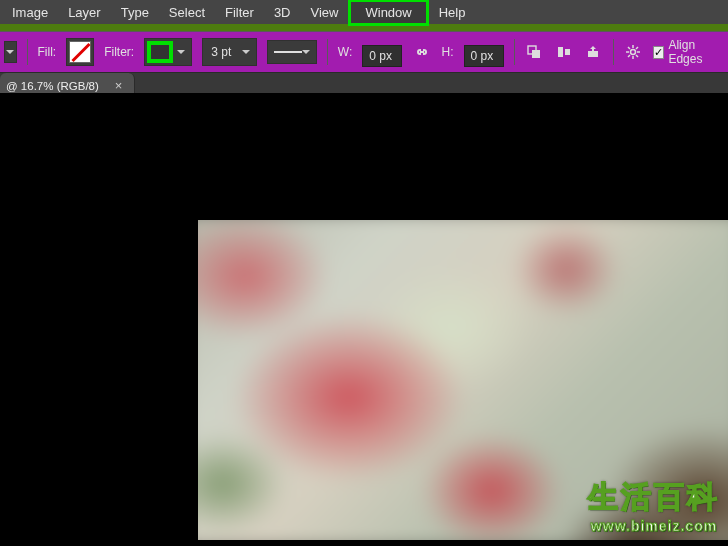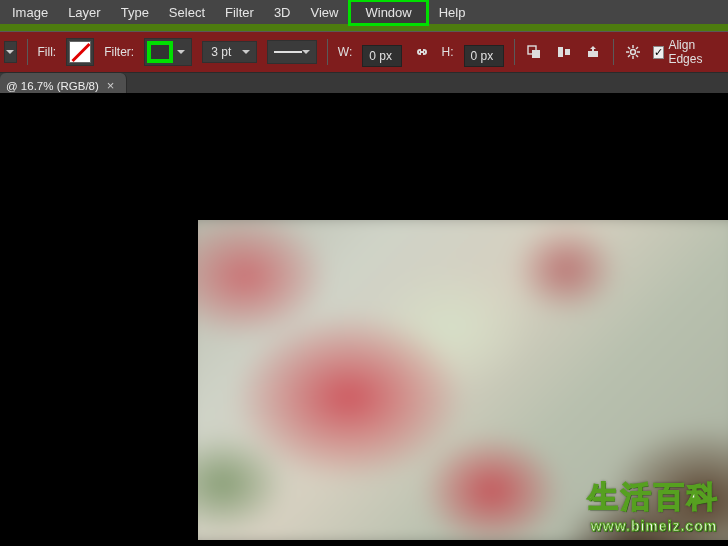--- a/index.html
+++ b/index.html
@@ -30,21 +30,21 @@
   }
   .menu-item.highlighted {
     border: 3px solid #00e000;
     background: #3b3b3b;
     padding: 3px 14px;
   }
 
   
   .options-bar {
     height: 42px;
-    background: #7f1d1d;
+    background: #a21caf;
     border-top: 1px solid #595959;
     border-bottom: 1px solid #2a2a2a;
     display: flex;
     align-items: center;
     padding: 0 4px;
     gap: 10px;
   }
   .drop-arrow {
     width: 14px;
     height: 22px;
@@ -84,21 +84,21 @@
   }
   .swatch-drop {
     display: flex;
     border: 1px solid #303030;
     background: #3b3b3b;
     align-items: center;
     padding: 2px;
   }
   .swatch-drop .arrow { padding: 0 4px; }
   .stroke-width-field {
-    width: 60px; height: 22px;
+    width: 60px; height: 28px;
     background: #3b3b3b;
     border: 1px solid #303030;
     display: flex; align-items: center;
     justify-content: space-between;
     padding: 0 6px 0 8px;
     color: #e0e0e0;
   }
   .stroke-style {
     width: 50px; height: 24px;
     background: #3b3b3b;
@@ -157,21 +157,21 @@
     align-items: center;
     padding-left: 0;
   }
   .doc-tab {
     height: 26px;
     background: #4f4f4f;
     border-right: 1px solid #2a2a2a;
     display: flex;
     align-items: center;
     padding: 0 10px 0 6px;
-    gap: 6px;
+    gap: 14px;
     color: #eee;
     font-size: 11.5px;
     border-radius: 6px;
   }
   .tab-close {
     color: #ccc;
     cursor: pointer;
     font-size: 13px;
     padding: 0 2px;
   }

